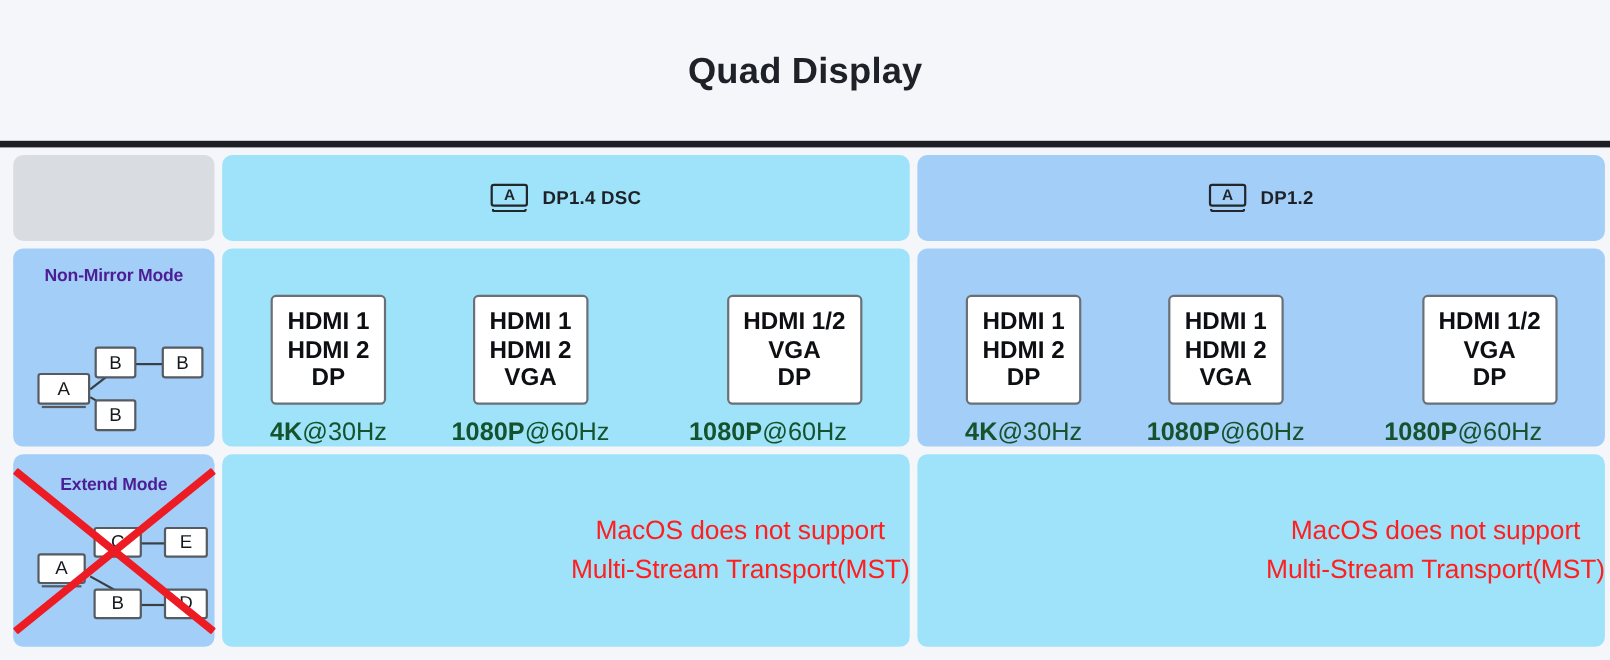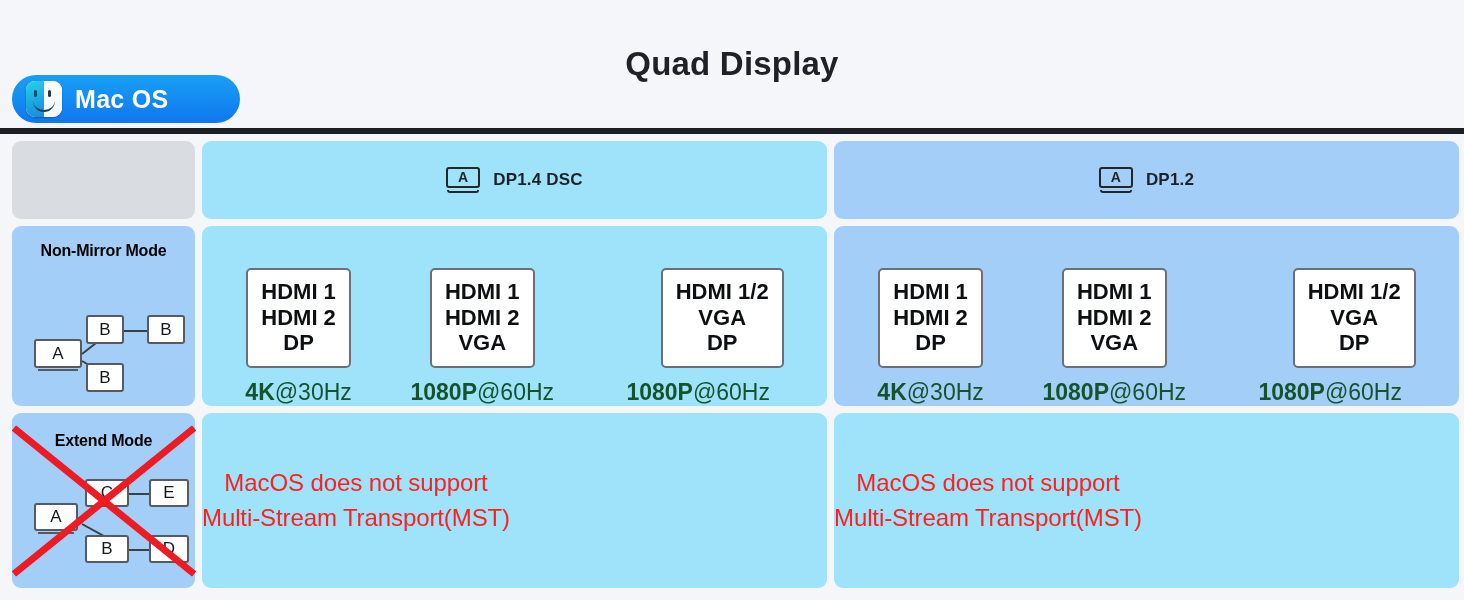--- a/index.html
+++ b/index.html
@@ -83,21 +83,21 @@
     font-size:14px;font-weight:bold;color:#23262b;line-height:1;
   }
   .mon-icon .base{
     position:absolute;left:1px;bottom:1px;width:32px;height:3px;
     border-bottom:2.4px solid #23262b;border-left:2.4px solid #23262b;
     border-right:2.4px solid #23262b;border-radius:0 0 3px 3px;box-sizing:border-box;
   }
   .spec-label{font-size:17px;font-weight:bold;color:#1e2228;letter-spacing:.2px;}
 
   .row-label{
-    font-size:16px;font-weight:bold;color:#000000;
+    font-size:16px;font-weight:bold;color:#4c1d95;
     text-align:center;padding-top:16px;letter-spacing:-.2px;
   }
   .row-label.extend{padding-top:19px;}
 
   .diagram{position:absolute;left:0;right:0;top:42px;height:120px;}
   .diagram.extend{top:58px;}
   .node{
     position:absolute;background:#fff;border:2px solid #555b61;border-radius:3px;
     display:flex;align-items:center;justify-content:center;
     font-size:17px;color:#15181d;box-sizing:border-box;
@@ -127,40 +127,30 @@
   }
   .port-box.wide{min-width:118px;margin-left:48px;}
   .port-line{font-size:22px;font-weight:bold;color:#0d0f12;line-height:1.17;white-space:nowrap;}
   .port-rate{
     margin-top:11px;font-size:23px;color:#14532d;white-space:nowrap;
   }
   .port-rate b{font-weight:bold;}
   .port-rate i{font-style:normal;font-weight:normal;}
 
   .mst{
-    display:flex;align-items:center;justify-content:flex-start;height:100%;
+    display:flex;align-items:center;justify-content:flex-end;height:100%;
     text-align:center;color:#ff1f1f;font-size:24px;line-height:1.45;
     letter-spacing:-.1px;
   }
 </style>
 </head>
 <body>
 
 <div class="header">
 
-  <div class="os-badge">
-    <div class="finder-icon">
-      <div class="finder-left"></div>
-      <div class="finder-right"></div>
-      <div class="eye l"></div>
-      <div class="eye r"></div>
-      <div class="smile"></div>
-    </div>
-    <div class="os-label">Mac OS</div>
-  </div>
 
   <div class="page-title">Quad Display</div>
 </div>
 <div class="rule"></div>
 
 <div class="grid">
 
   <div class="cell c-gray"></div>
 
   <div class="cell c-lite spec-head">

